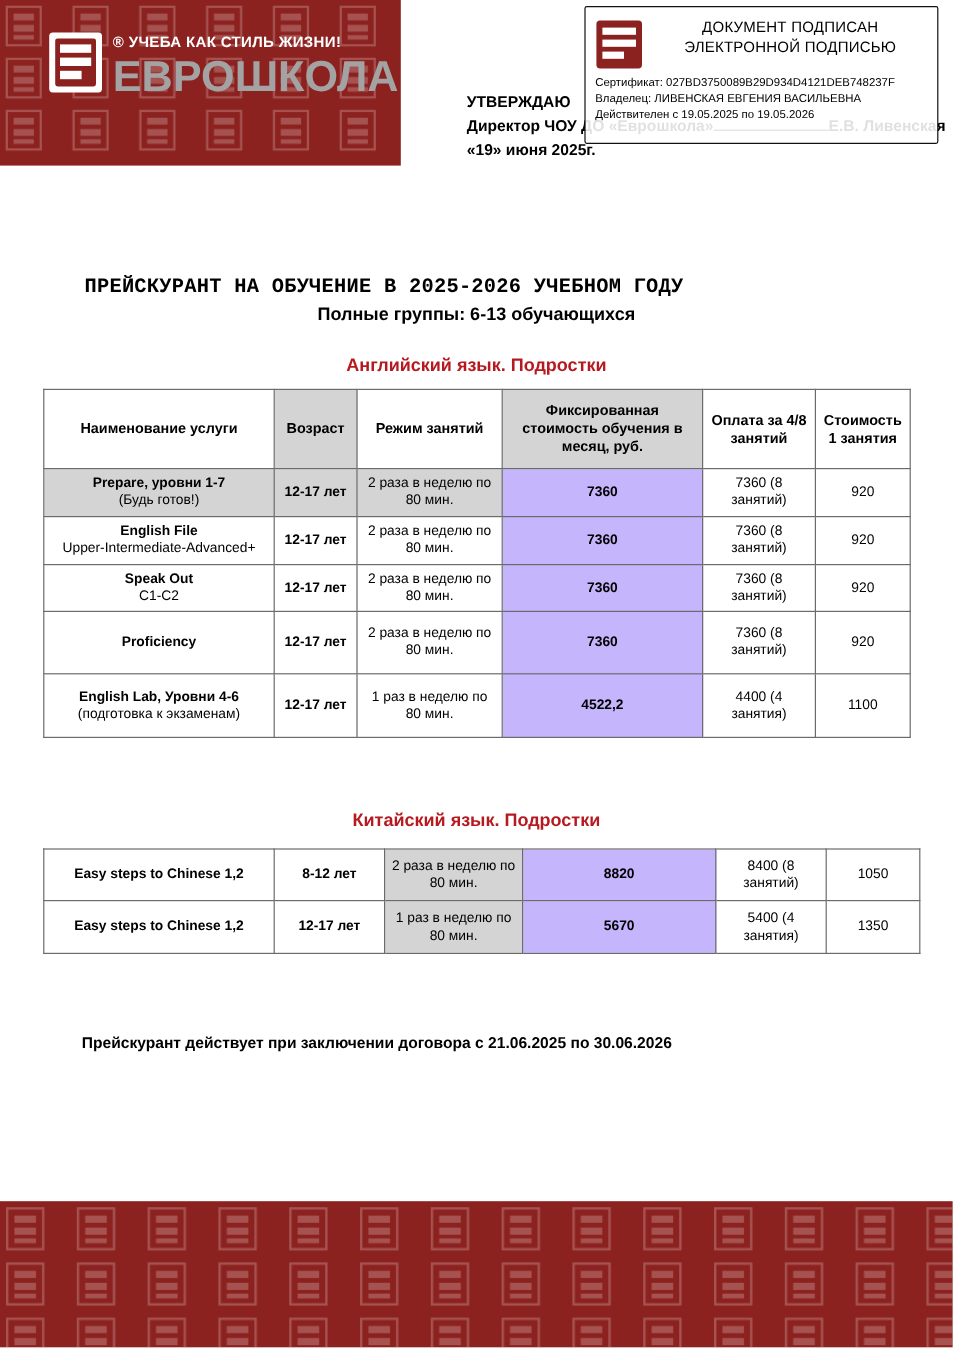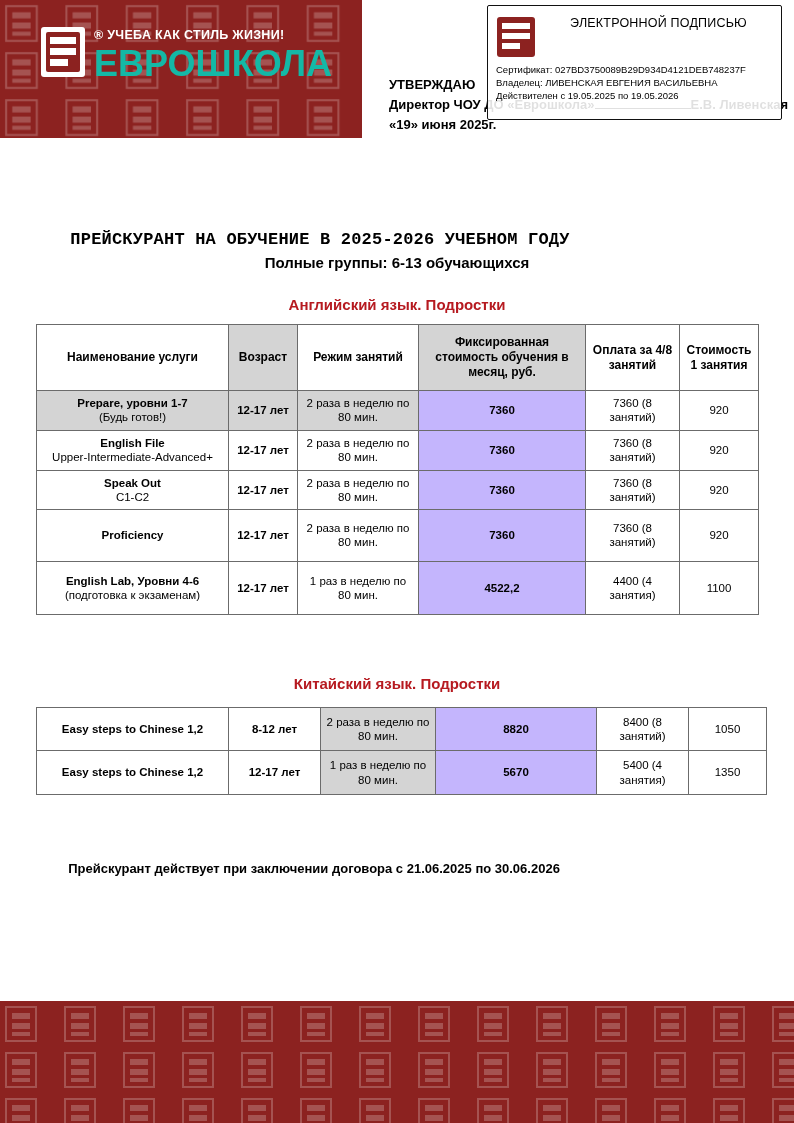--- a/index.html
+++ b/index.html
@@ -14,21 +14,21 @@
     position: relative;
     width: 794px;
     height: 1123px;
     overflow: hidden;
   }
 
   
   .header-band {
     position: absolute;
     left: 0; top: 0;
-    width: 362px; height: 138px;
+    width: 334px; height: 138px;
     background: #8c2220;
     overflow: hidden;
   }
   .header-band .pattern {
     position: absolute; inset: 0;
     opacity: 0.22;
   }
   .logo-wrap {
     position: absolute;
     left: 40px; top: 26px;
@@ -44,21 +44,21 @@
   .logo-text-block { position: relative; }
   .logo-slogan {
     color: #ffffff;
     font-size: 12.5px;
     font-weight: bold;
     letter-spacing: .3px;
     white-space: nowrap;
     margin: 2px 0 0 0;
   }
   .logo-name {
-    color: #14b8a6;
+    color: #a3a3a3;
     font-size: 36px;
     font-weight: bold;
     letter-spacing: 0px;
     line-height: 1;
     margin-top: 4px;
     white-space: nowrap;
   }
 
   
   .sign-stamp {
@@ -247,20 +247,21 @@
     <div class="stamp-head">
       <div class="stamp-logo">
         <svg viewBox="0 0 40 42" width="40" height="42">
           <rect x="1" y="1" width="38" height="40" rx="3" fill="#8c2220"></rect>
           <rect x="6" y="7" width="28" height="6" fill="#ffffff"></rect>
           <rect x="6" y="17" width="28" height="6" fill="#ffffff"></rect>
           <rect x="6" y="27" width="18" height="6" fill="#ffffff"></rect>
         </svg>
       </div>
       <div class="stamp-title">
+        <div>ДОКУМЕНТ ПОДПИСАН</div>
         <div>ЭЛЕКТРОННОЙ ПОДПИСЬЮ</div>
       </div>
     </div>
     <div class="stamp-lines">
       <div>Сертификат: 027BD3750089B29D934D4121DEB748237F</div>
       <div>Владелец: ЛИВЕНСКАЯ ЕВГЕНИЯ ВАСИЛЬЕВНА</div>
       <div>Действителен с 19.05.2025 по 19.05.2026</div>
     </div>
   </div>
 

